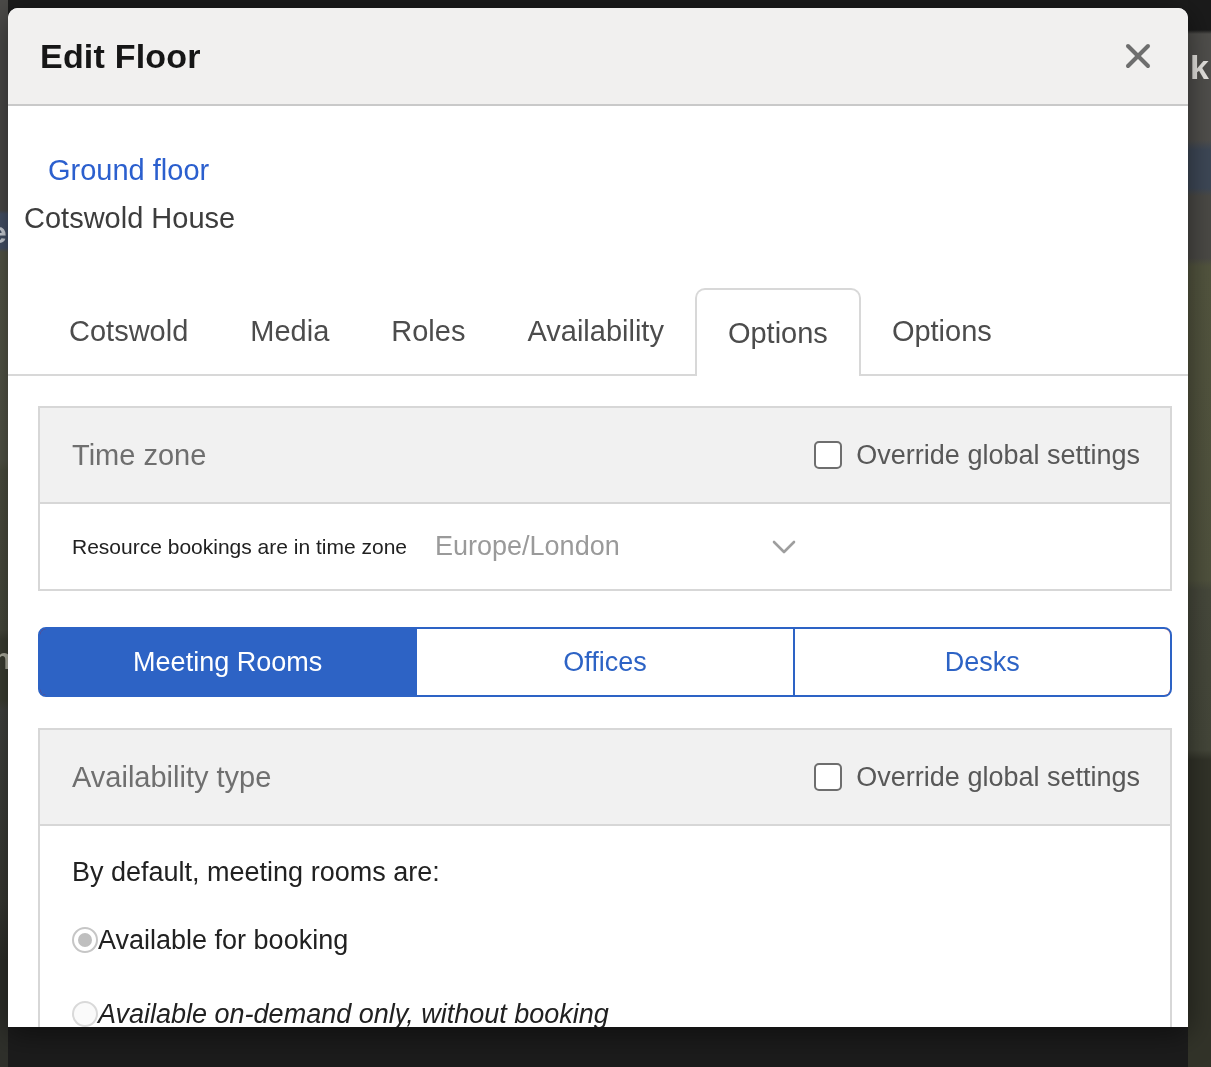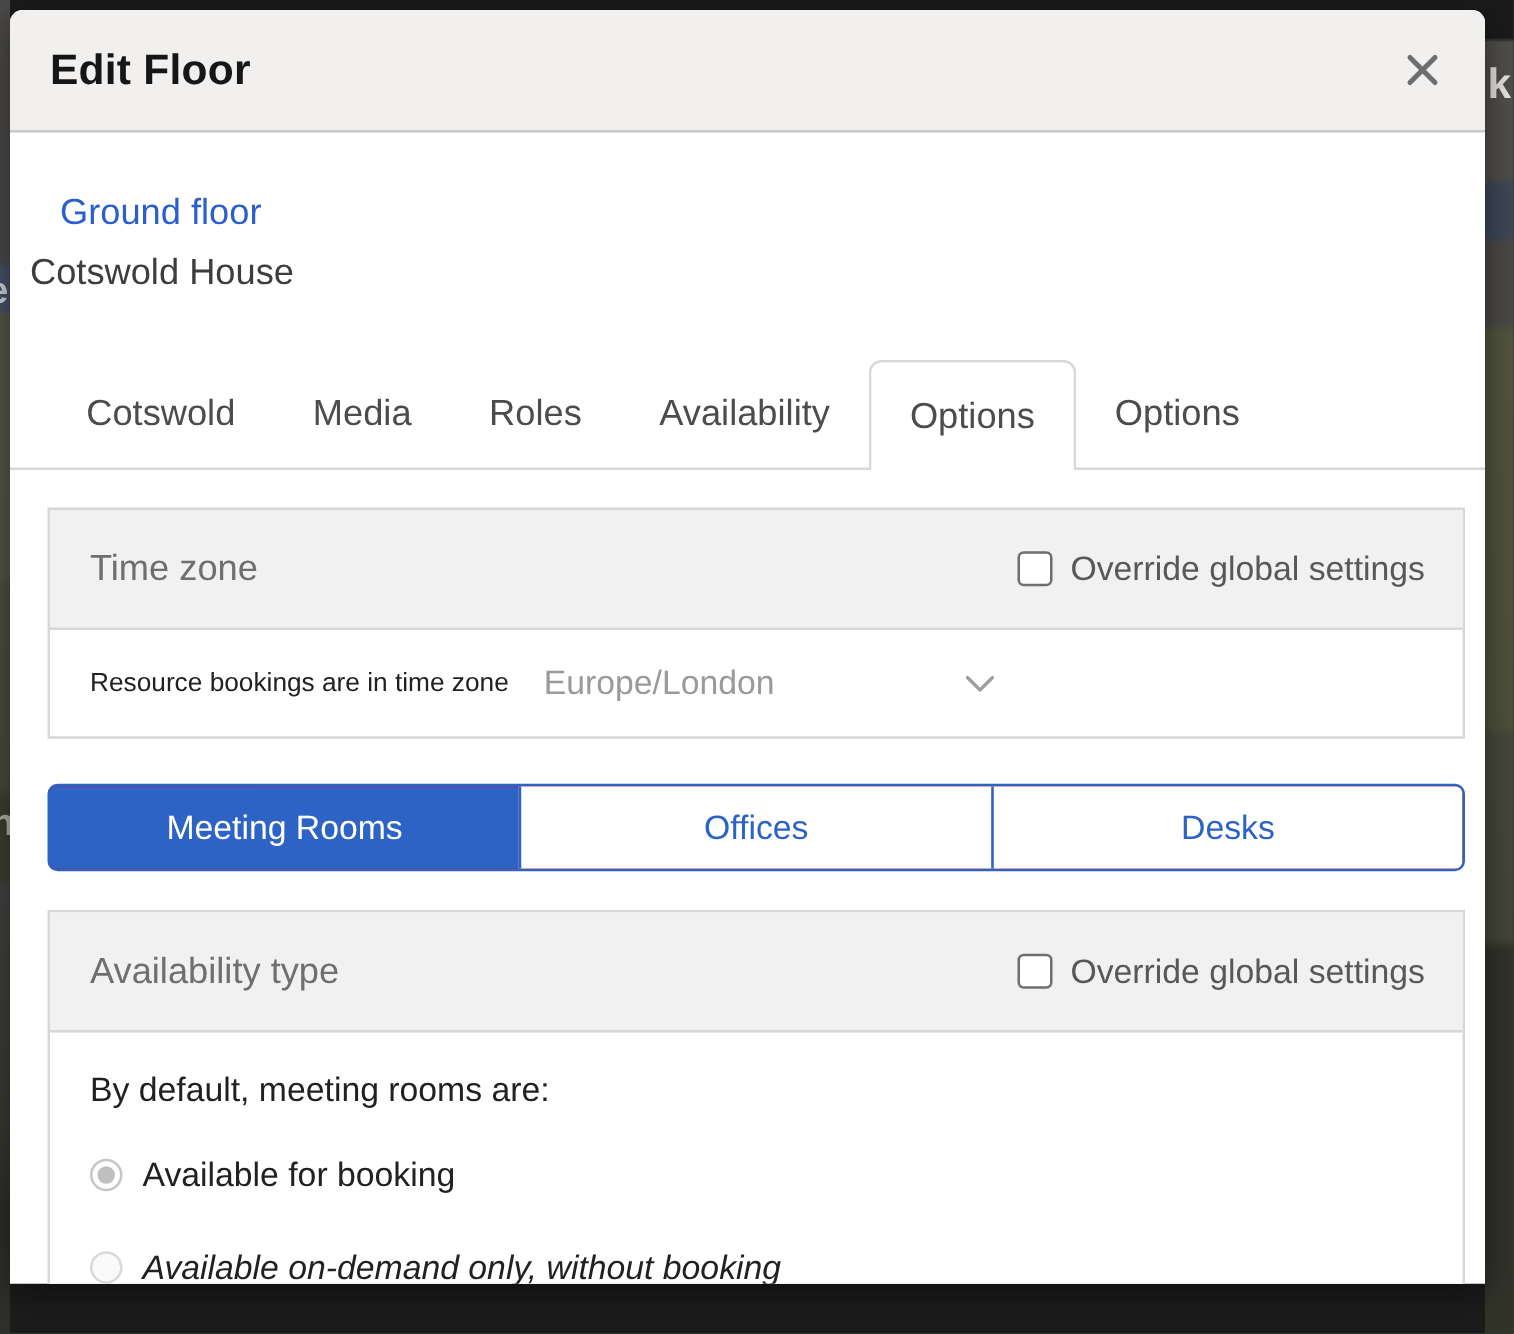--- a/index.html
+++ b/index.html
@@ -61,21 +61,21 @@
   
   .segments{margin-top:36px;display:flex;height:70px;border:2px solid #2d63c5;border-radius:8px;
     overflow:hidden;box-sizing:border-box;background:#b91c1c;}
   .segment{flex:1 1 0;display:flex;align-items:center;justify-content:center;font-size:27px;
     color:#2d63c5;background:#fff;cursor:pointer;}
   .segment + .segment{border-left:2px solid #2d63c5;}
   .segment.selected{background:#2d63c5;color:#ffffff;}
 
   .avail-body{padding:28px 30px 24px 32px;}
   .avail-intro{font-size:27px;line-height:36px;color:#212121;}
-  .radio-row{display:flex;align-items:center;gap:16px;margin-top:28px;height:44px;cursor:pointer;}
+  .radio-row{display:flex;align-items:center;margin-top:28px;height:44px;cursor:pointer;}
   .radio-row + .radio-row{margin-top:30px;font-style:italic;}
   .radio{width:26px;height:26px;border-radius:50%;box-sizing:border-box;position:relative;flex:0 0 auto;}
   .radio.checked{border:2px solid #c6c6c6;background:#fff;}
   .radio.checked::after{content:"";position:absolute;left:50%;top:50%;width:14px;height:14px;margin:-7px 0 0 -7px;
     border-radius:50%;background:#bfbfbf;}
   .radio.unchecked{border:2px solid #d9d9d9;background:#fafafa;}
   .radio-label{font-size:27px;color:#212121;}
 </style>
 </head>
 <body>

